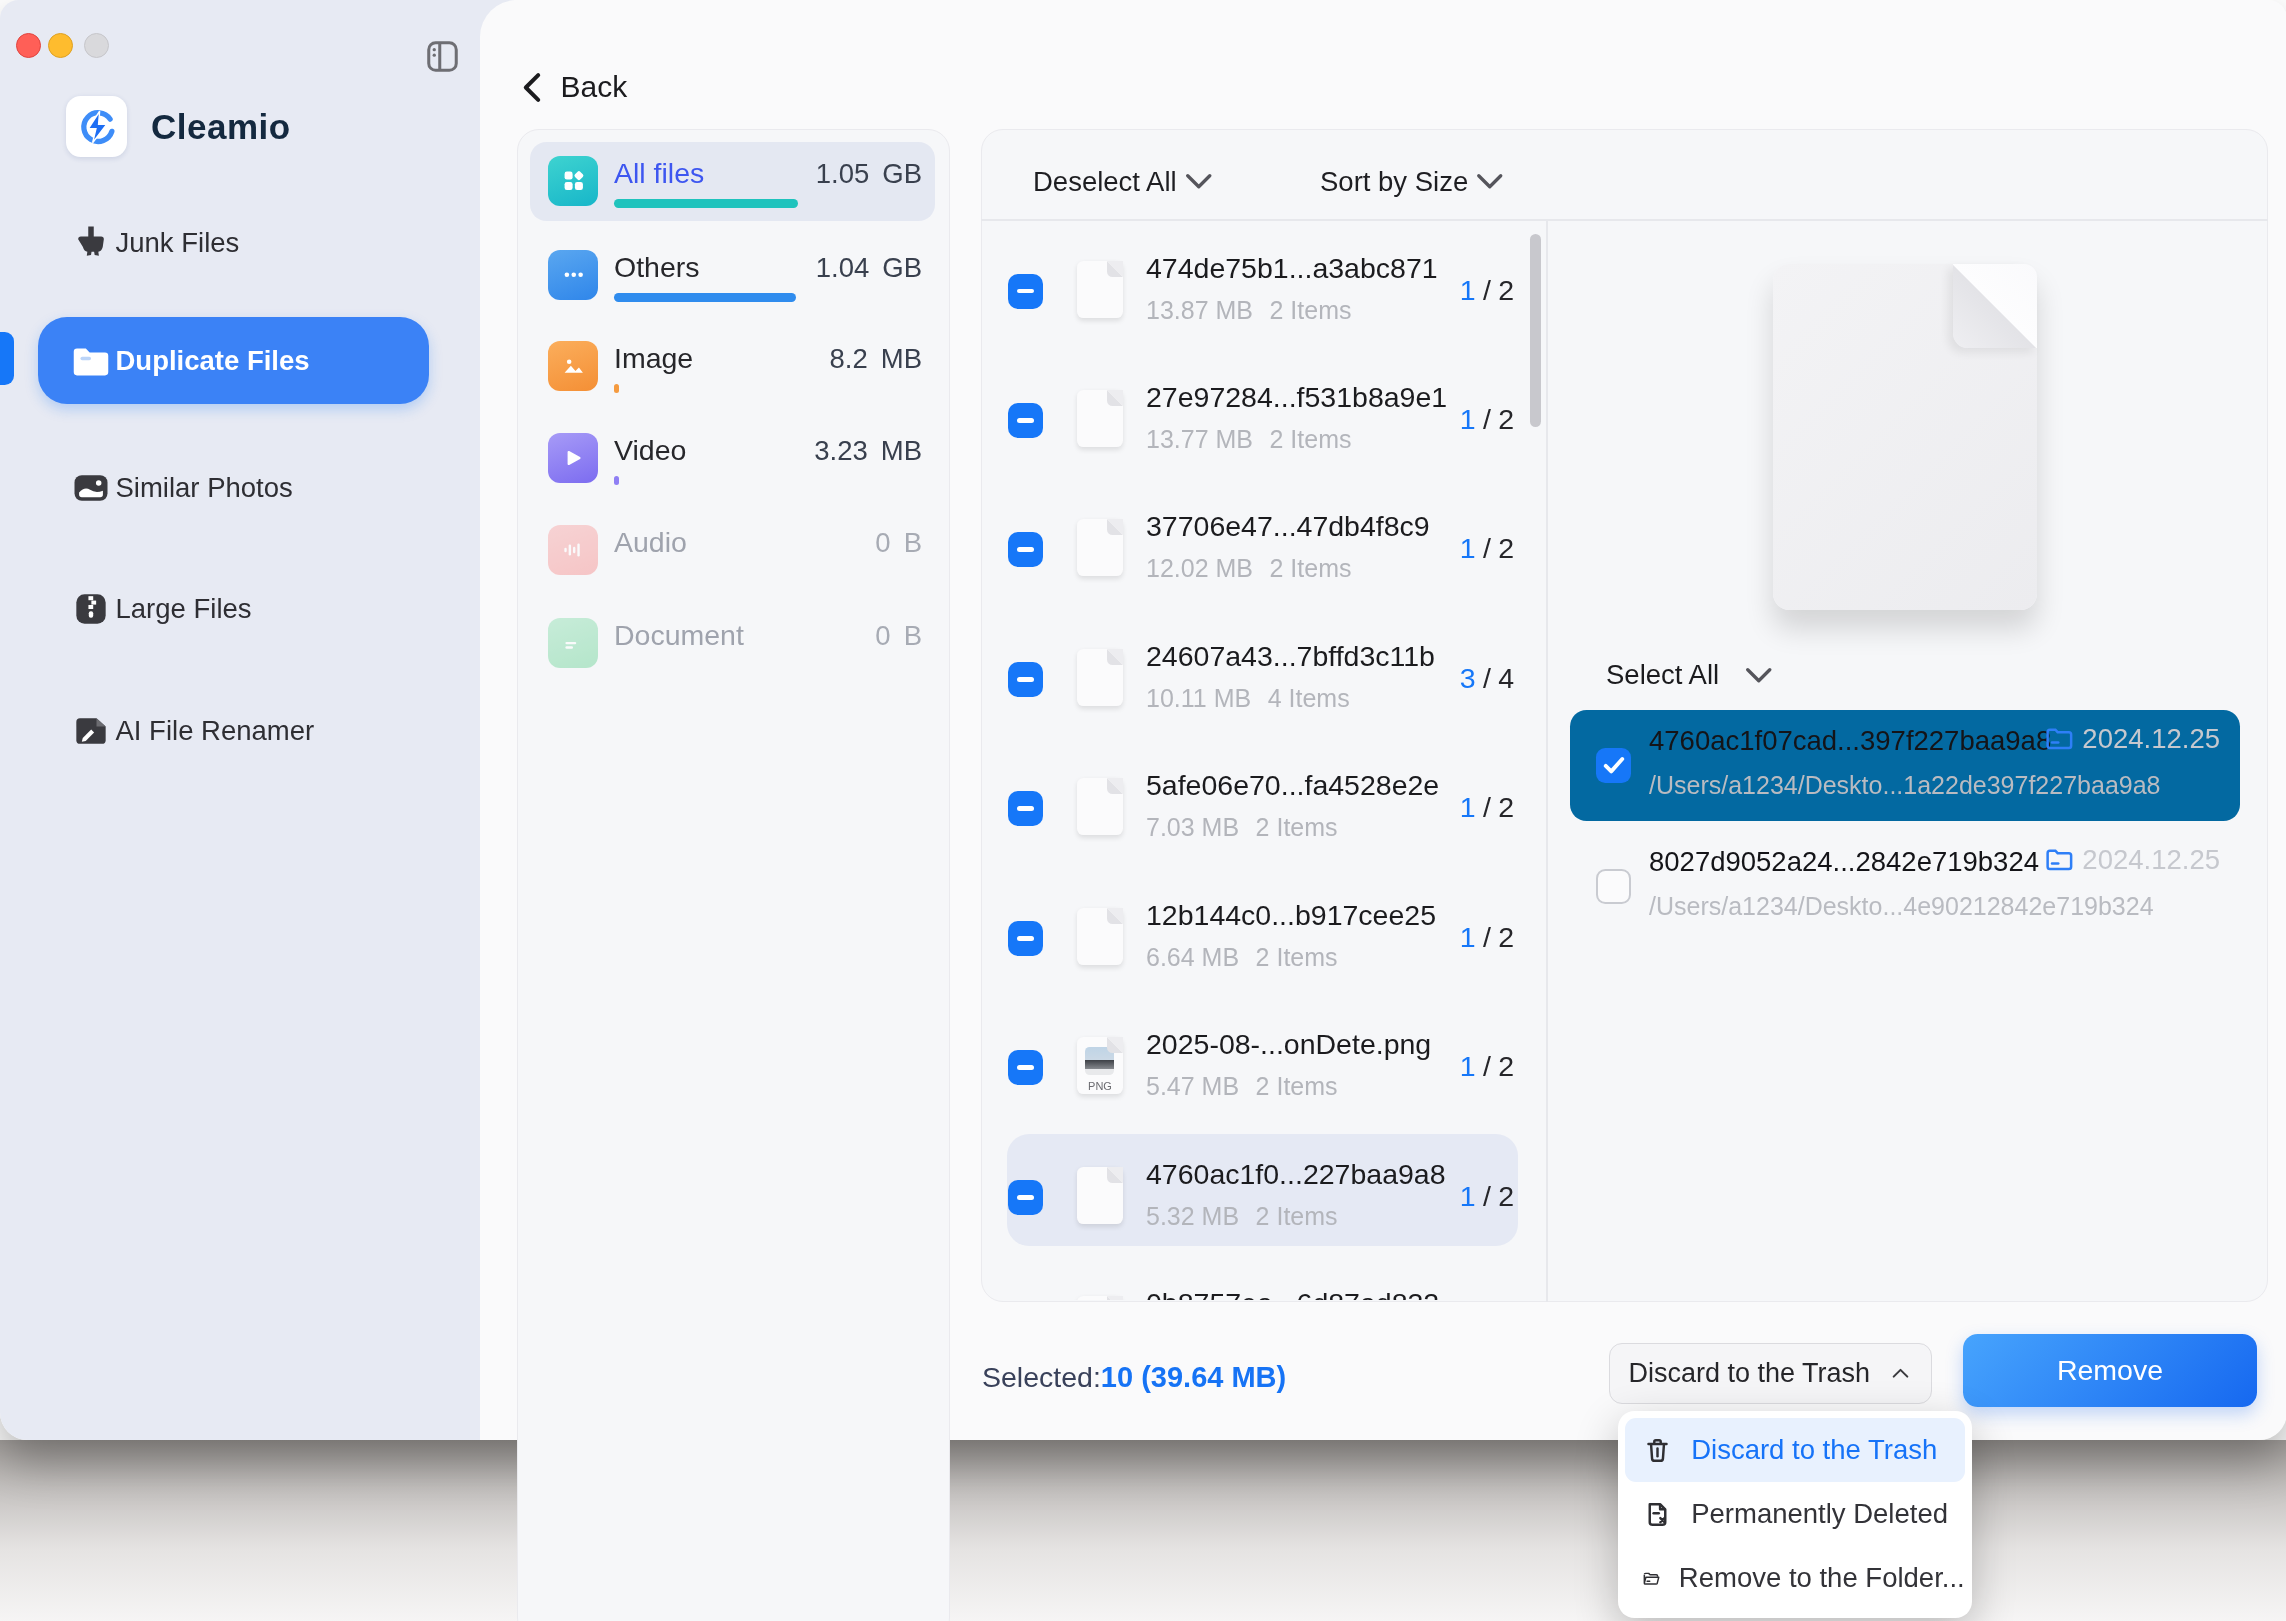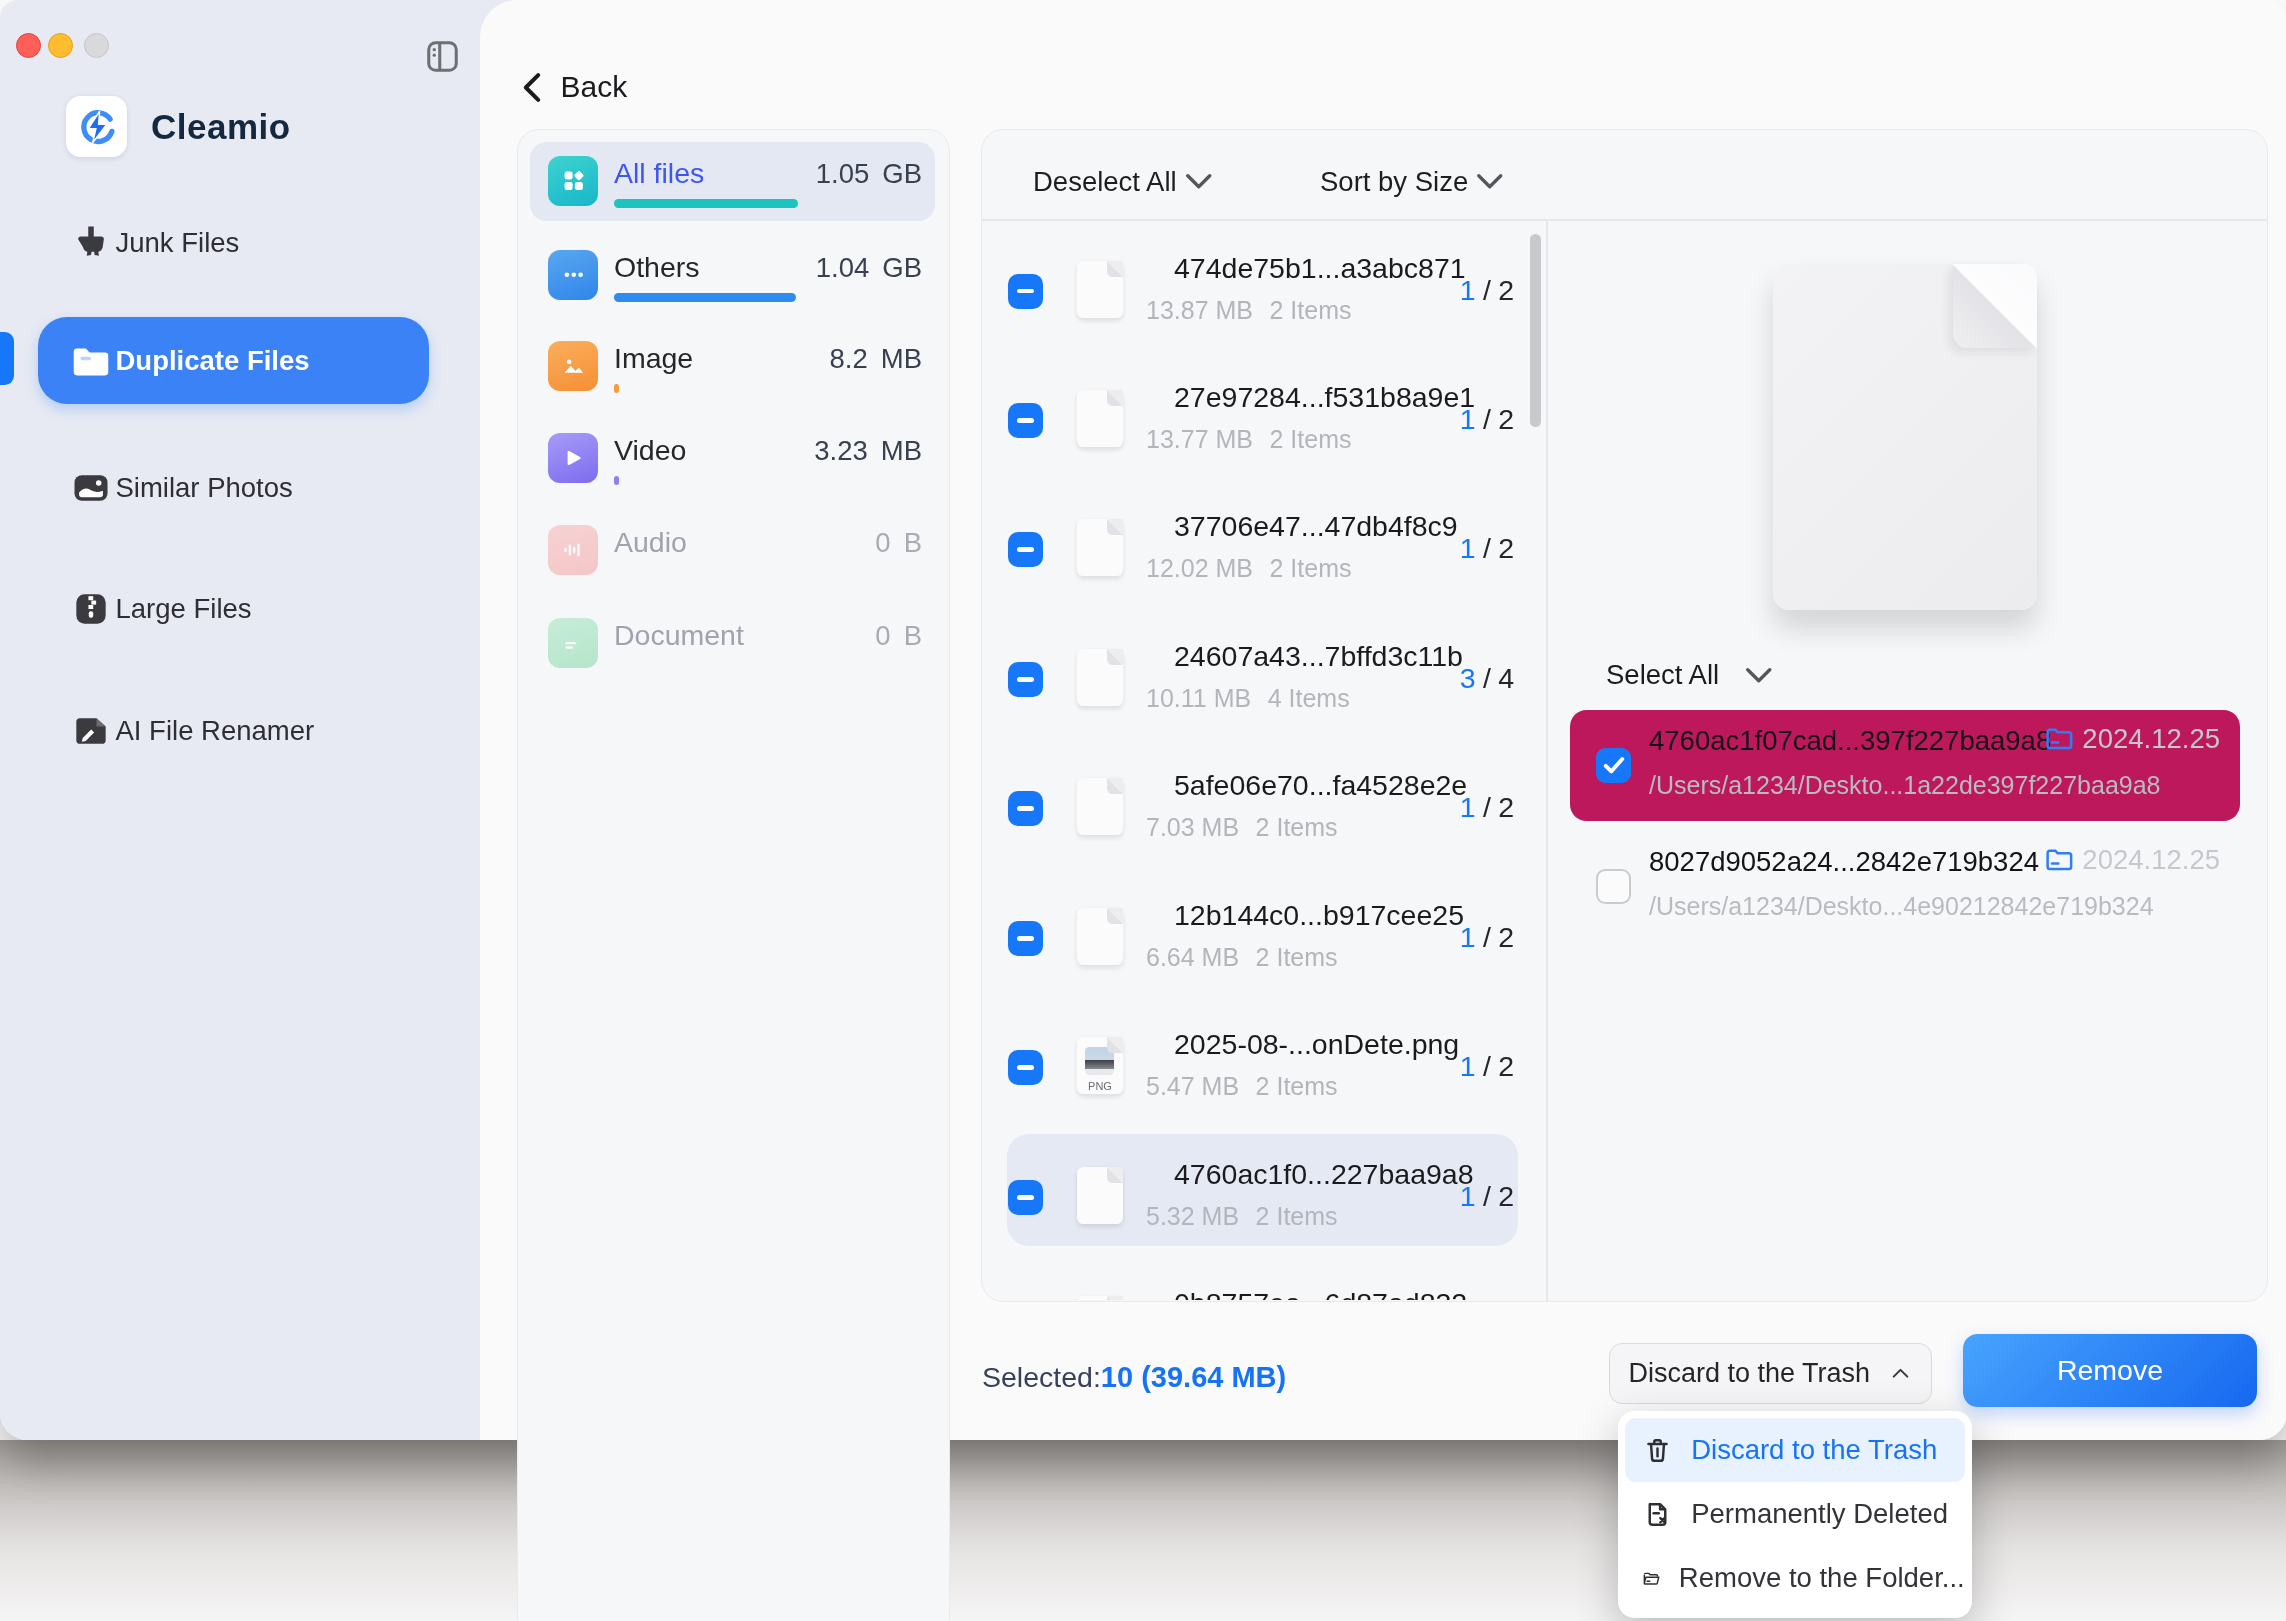--- a/index.html
+++ b/index.html
@@ -65,39 +65,39 @@
   .glist{position:absolute;left:981px;top:220px;width:565px;height:1080px;overflow:hidden;}
   .g-row{position:absolute;left:0;width:565px;height:129px;cursor:pointer;}
   .g-pill{position:absolute;left:26px;top:1.8px;width:511px;height:112px;background:#E5E9F4;border-radius:22px;}
   .minus-cb{position:absolute;left:27px;top:48px;width:35px;height:35px;background:#1677F8;
     border-radius:10px;display:flex;align-items:center;justify-content:center;cursor:pointer;}
   .minus-cb::after{content:"";width:17.4px;height:4.6px;background:#fff;border-radius:2.8px;}
   .doc-ic{position:absolute;left:96px;top:35px;width:46px;height:57px;background:#FBFBFC;
     border-radius:6.4px;box-shadow:0 2.8px 5.5px rgba(0,0,0,.10);}
   .doc-ic::after{content:"";position:absolute;right:0;top:0;border-style:solid;border-width:0 16.5px 16.5px 0;
     border-color:transparent #EDEDF0 #E2E2E6 transparent;border-radius:0 0 0 5.5px;}
-  .g-name{position:absolute;left:165px;top:26px;font-size:28.5px;color:#1B1B1E;white-space:nowrap;margin-left:28px;}
+  .g-name{position:absolute;left:165px;top:26px;font-size:28.5px;color:#1B1B1E;white-space:nowrap;}
   .g-sub{position:absolute;left:165px;top:70px;font-size:25px;color:#B3B5BB;display:flex;gap:16.5px;white-space:nowrap;}
   .g-count{position:absolute;right:32px;top:0;height:129px;display:flex;align-items:center;
     font-size:28.5px;color:#26262A;gap:7.3px;}
   .g-count .sel{color:#1677F8;}
   .thumb{position:absolute;left:8.3px;top:10px;width:29px;height:27.5px;border-radius:4.6px;
     background:linear-gradient(180deg,#BFD4E6 0%,#CBD9E6 45%,#3C3F45 46%,#85888D 78%,#E8E9EB 79%);}
   .thumb-badge{position:absolute;left:0;right:0;bottom:1.8px;text-align:center;font-size:11px;color:#6B6B70;}
   .scrollbar{position:absolute;left:1530px;top:234px;width:11px;height:193px;background:#C8C8CD;border-radius:5.5px;cursor:pointer;}
   
   .preview{position:absolute;left:1773px;top:264px;width:264px;height:346px;border-radius:16.5px;
     background:linear-gradient(135deg,#F3F3F5 0%,#ECECEF 100%);box-shadow:0 18.4px 29px rgba(0,0,0,.14);}
   .preview .fold{position:absolute;top:0;right:0;width:84px;height:84px;border-radius:0 13px 0 14.7px;
     background:linear-gradient(to bottom left,#FAFAFC 0%,#FDFDFE 50%,#E3E3E7 51%,#EFEFF2 100%);
     box-shadow:-4.6px 4.6px 9.2px rgba(0,0,0,.07);}
   .select-all{position:absolute;left:1606px;top:659px;display:flex;align-items:center;gap:26px;cursor:pointer;}
   .select-all .sa-label{font-size:27.5px;color:#1B1B1E;}
   .d-row{position:absolute;left:1570px;width:670px;height:111px;border-radius:16.5px;cursor:pointer;}
-  .d-row.checked-row{background:#be185d;}
+  .d-row.checked-row{background:#0369a1;}
   .check-cb{position:absolute;left:26px;top:38px;width:35px;height:35px;border-radius:9.2px;cursor:pointer;}
   .check-cb.on{background:#1677F8;display:flex;align-items:center;justify-content:center;}
   .check-cb.off{background:#FBFBFC;border:2.8px solid #C9CBD1;}
   .d-name{position:absolute;left:79px;top:14.7px;font-size:27.5px;color:#141418;white-space:nowrap;}
   .d-meta{position:absolute;right:20px;top:13px;display:flex;align-items:center;gap:7.3px;}
   .d-date{font-size:27.5px;color:#C6C8CE;}
   .d-path{position:absolute;left:79px;top:61px;font-size:25px;color:#B9BBC1;white-space:nowrap;}
   
   .footer-sel{position:absolute;left:982px;top:1361px;display:flex;align-items:center;font-size:28.5px;}
   .footer-sel .lab{color:#39415A;font-weight:500;}

